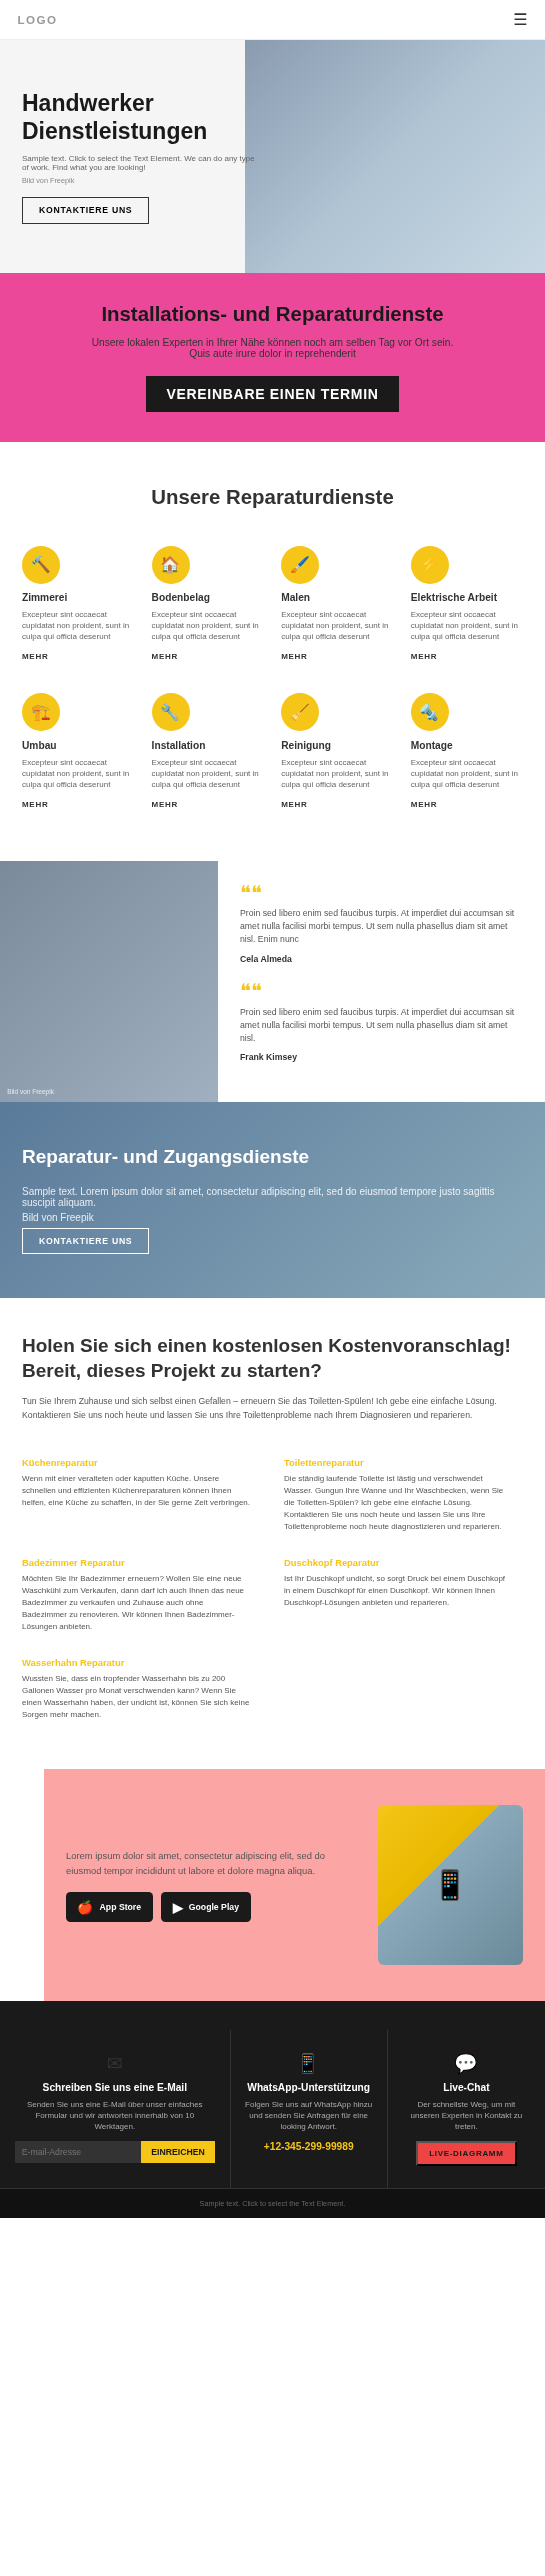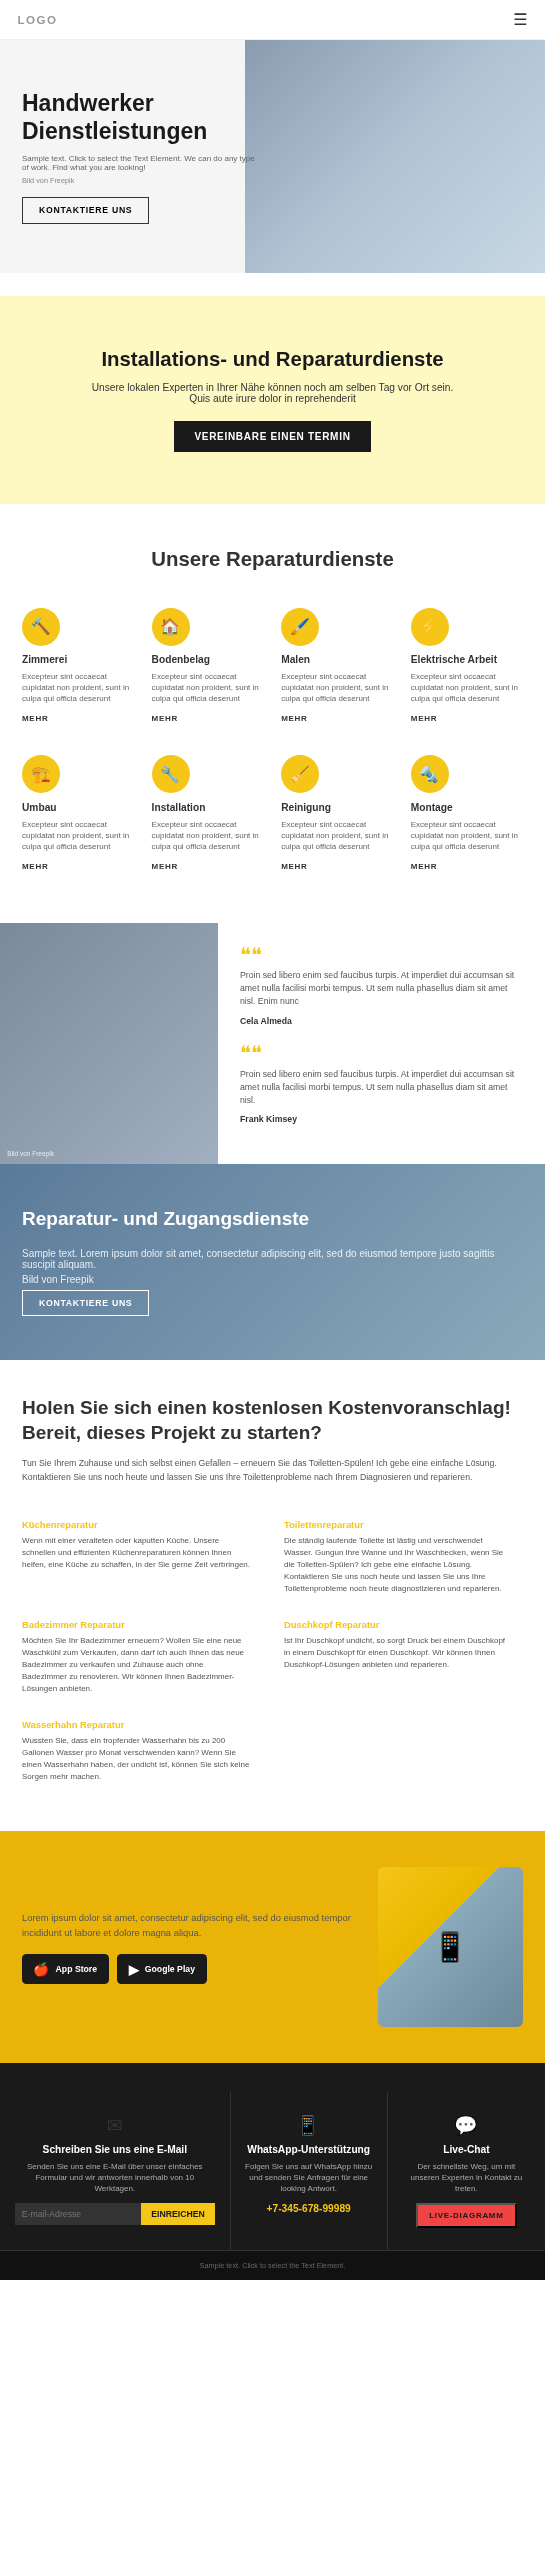--- a/index.html
+++ b/index.html
@@ -27,27 +27,27 @@
     .hero-sample { font-size: 8px; color: #666; margin-bottom: 4.4px; }
     .hero-img-credit { font-size: 7.3px; color: #888; margin-bottom: 11.6px; }
     .hero-btn {
       display: inline-block; background: transparent; border: 1.5px solid #333;
       padding: 7.3px 16px; font-size: 8.7px; font-weight: bold; cursor: pointer;
       text-transform: uppercase; letter-spacing: 0.7px;
     }
 
     
     .yellow-section {
-      background: #fef9c3; padding: 52px 22px; text-align: center; margin-top: 23px;
+      background: #ec4899; padding: 30px 22px; text-align: center;
     }
     .yellow-section h2 { font-size: 20.4px; font-weight: bold; color: #1a1a1a; margin-bottom: 10.2px; }
     .yellow-section p { font-size: 10.2px; color: #333; margin-bottom: 17.4px; max-width: 363px; margin-left: auto; margin-right: auto; margin-bottom: 17.4px; }
     .yellow-btn {
       display: inline-block; background: #1a1a1a; color: #fff;
-      padding: 10.2px 20.4px; font-size: 10px; font-weight: bold;
+      padding: 10.2px 20.4px; font-size: 14px; font-weight: bold;
       text-transform: uppercase; letter-spacing: 0.7px; cursor: pointer; border: none;
     }
 
     
     .services-section { padding: 44px 22px; background: #fff; }
     .services-section h2 { text-align: center; font-size: 20.4px; font-weight: bold; margin-bottom: 29px; }
     .services-grid { display: grid; grid-template-columns: repeat(4, 1fr); gap: 17.4px; }
     .service-card { padding: 7.3px 0; }
     .service-icon {
       width: 38px; height: 38px; border-radius: 50%; background: #f5c518;
@@ -93,22 +93,22 @@
     .estimate-section .intro { font-size: 8.7px; color: #555; line-height: 1.6; margin-bottom: 22px; max-width: 494px; }
     .repair-grid { display: grid; grid-template-columns: 1fr 1fr; gap: 0; }
     .repair-item { padding: 11.6px 11.6px 11.6px 0; }
     .repair-item:nth-child(odd) { padding-right: 22px; }
     .repair-item:nth-child(even) { padding-left: 11.6px; }
     .repair-item h4 { font-size: 9.4px; font-weight: bold; color: #f5c518; margin-bottom: 5.8px; }
     .repair-item p { font-size: 8px; color: #555; line-height: 1.5; }
 
     
     .app-section {
-      background: #eab308; padding: 36px 22px;
-      display: flex; align-items: center; gap: 22px;
+      background: #fca5a5; padding: 36px 22px;
+      display: flex; align-items: center; gap: 22px; margin-left: 44px;
     }
     .app-content { flex: 1; }
     .app-content p { font-size: 9.4px; color: #555; line-height: 1.6; margin-bottom: 14.5px; }
     .app-buttons { display: flex; gap: 8.7px; flex-wrap: wrap; }
     .app-btn {
       display: flex; align-items: center; gap: 5.8px;
       background: #1a1a1a; color: #fff; padding: 7.3px 11.6px;
       border-radius: 4.4px; cursor: pointer; font-size: 8.7px; font-weight: bold;
     }
     .app-btn .btn-icon { font-size: 13px; }
@@ -325,21 +325,21 @@
       <div class="contact-input-row">
         <input class="contact-input" placeholder="E-mail-Adresse" style="">
         <button class="contact-submit">EINREICHEN</button>
       </div>
     </div>
 
     <div class="contact-item">
       <div class="contact-icon">📱</div>
       <div class="contact-title">WhatsApp-Unterstützung</div>
       <div class="contact-desc">Folgen Sie uns auf WhatsApp hinzu und senden Sie Anfragen für eine looking Antwort.</div>
-      <div class="contact-phone">+7-345-678-99989</div>
+      <div class="contact-phone">+12-345-299-99989</div>
     </div>
 
     <div class="contact-item">
       <div class="contact-icon">💬</div>
       <div class="contact-title">Live-Chat</div>
       <div class="contact-desc">Der schnellste Weg, um mit unseren Experten in Kontakt zu treten.</div>
       <button class="contact-btn">LIVE-DIAGRAMM</button>
     </div>
 
   </div>

